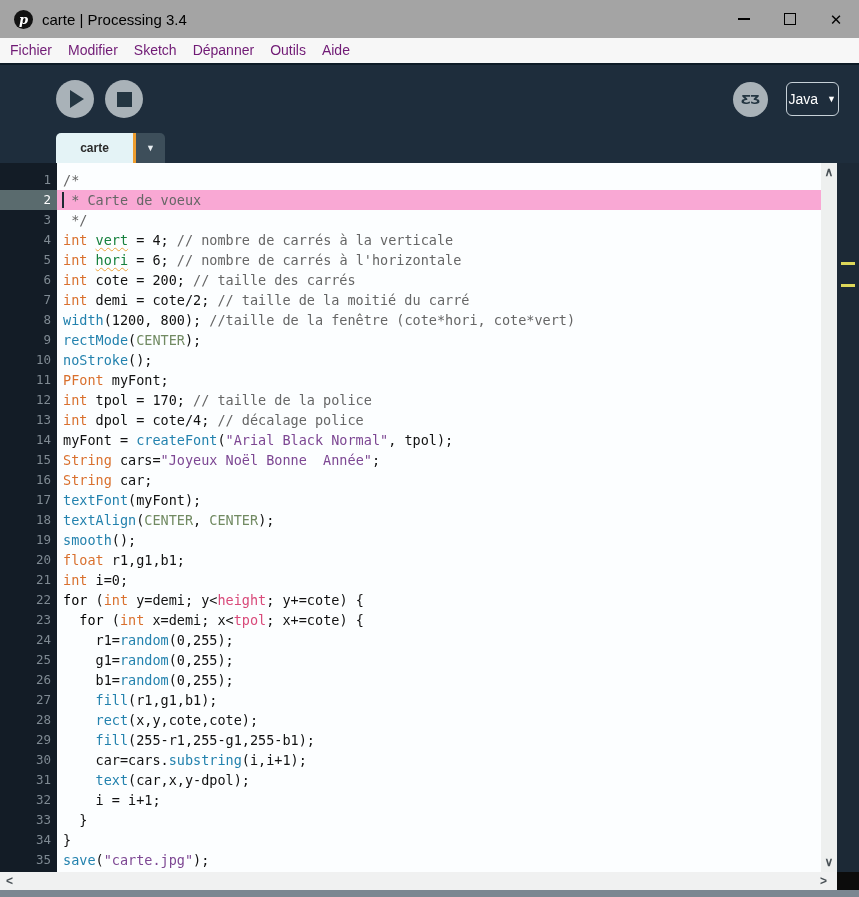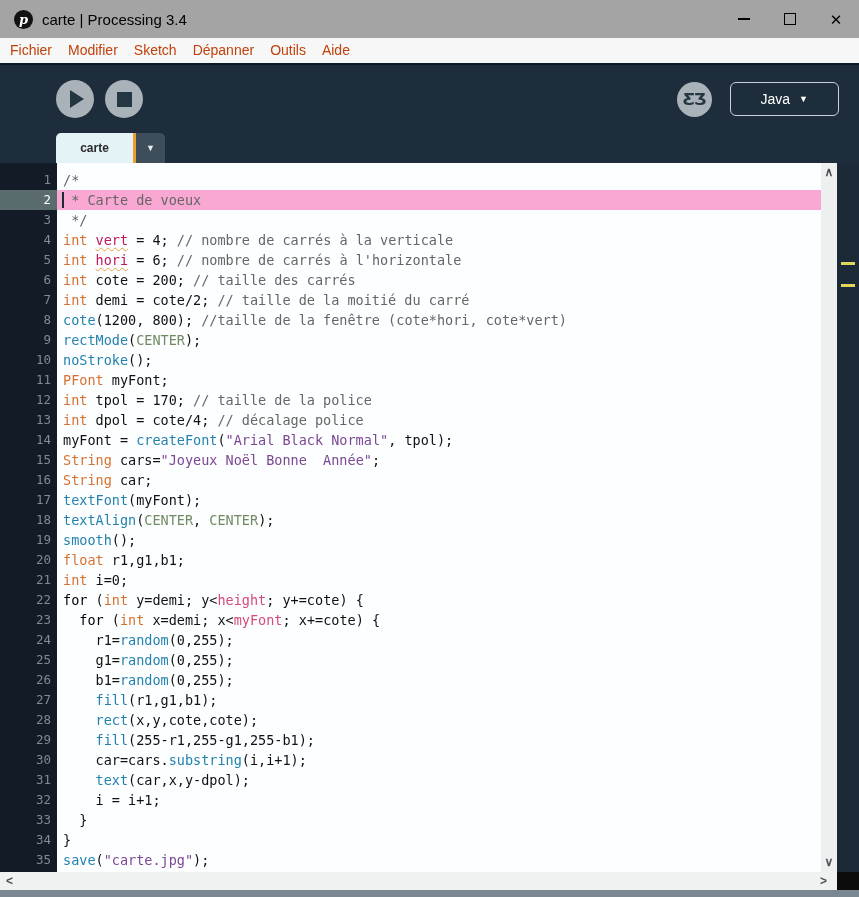--- a/index.html
+++ b/index.html
@@ -14,36 +14,36 @@
               font-family:"DejaVu Serif", serif; font-style:italic; font-weight:bold; font-size:13px; }
   .win-title { font-size:15px; color:#000; }
   .win-controls { margin-left:auto; display:flex; height:100%; }
   .win-btn { width:46px; height:100%; display:flex; align-items:center; justify-content:center; color:#000; }
   .glyph-min { width:12px; height:1.5px; background:#000; }
   .glyph-max { width:12px; height:12px; border:1.5px solid #000; }
   .glyph-close { font-size:15px; line-height:1; }
 
   
   .menubar { height:25px; background:#f7f7f7; display:flex; align-items:center; padding-left:2px; flex:0 0 auto; }
-  .menu-item { font-size:14px; color:#c2410c; padding:0 8px; line-height:25px; }
+  .menu-item { font-size:14px; color:#701a75; padding:0 8px; line-height:25px; }
 
   
   .toolbar { height:100px; background:#1e2d3c; border-top:2px solid #0d1b27; flex:0 0 auto;
              display:flex; flex-direction:column; }
   .toolbar-row { height:68px; display:flex; align-items:center; padding-left:56px; }
   .circle-btn { width:38px; height:38px; border-radius:50%; background:#a9b2b8;
                 display:flex; align-items:center; justify-content:center; margin-right:11px; }
   .play-tri { width:0; height:0; border-left:14px solid #243642;
               border-top:9px solid transparent; border-bottom:9px solid transparent; margin-left:4px; }
   .stop-sq { width:15px; height:15px; background:#243642; }
   .debug-circle { width:35px; height:35px; border-radius:50%; background:#a9b2b8; margin:0 18px 0 auto;
                   display:flex; align-items:center; justify-content:center;
-                  font-family:"DejaVu Sans", sans-serif; font-weight:bold; font-size:16px;
+                  font-family:"DejaVu Sans", sans-serif; font-weight:bold; font-size:13px;
                   color:#243642; letter-spacing:-1px; }
-  .mode-btn { margin-right:20px; height:34px; padding:0 30px; border:1px solid #c7d1d8; border-radius:6px;
+  .mode-btn { margin-right:20px; height:34px; padding:0 2px; border:1px solid #c7d1d8; border-radius:6px;
               color:#fff; font-size:14px; display:flex; align-items:center; background:transparent; }
   .mode-arrow { font-size:9px; margin-left:9px; }
 
   .tab-row { height:30px; display:flex; padding-left:56px; }
   .tab { display:flex; }
   .tab-label { width:80px; background:#e4f3f6; border-radius:5px 0 0 0; border-right:3px solid #ee9d2e;
                display:flex; align-items:center; justify-content:center;
                font-size:12px; font-weight:bold; color:#2b2b2b; }
   .tab-arrow { width:29px; background:#3d4e5a; border-radius:0 5px 0 0; color:#e8eef1;
                display:flex; align-items:center; justify-content:center; font-size:9px; }
@@ -60,21 +60,21 @@
   .code-line.hl { background:#f9a8d4; }
   .caret { position:absolute; left:5px; top:2px; width:2px; height:16px; background:#1c2a33; }
   .tk-cm { color:#666666; }
   .tk-kw { color:#d9702e; }
   .tk-fn { color:#2382ae; }
   .tk-ct { color:#718a62; }
   .tk-st { color:#7d4793; }
   .tk-fl { color:#000000; }
   .tk-sv { color:#d94a7a; }
   .tk-df { color:#111111; }
-  .tk-wv { color:#be185d; text-decoration:underline wavy #eda33c 1px; text-underline-offset:2px;text-align:right; }
+  .tk-wv { color:#15803d; text-decoration:underline wavy #eda33c 1px; text-underline-offset:2px;text-align:right; }
 
   .vscroll { width:16px; background:#eef0ef; flex:0 0 auto; display:flex; flex-direction:column;
              align-items:center; justify-content:space-between; padding:3px 0 4px 0; }
   .scroll-arrow { font-size:12px; color:#4a5257; font-weight:bold; line-height:1; }
   .warn-strip { width:22px; background:#1c2936; flex:0 0 auto; position:relative; }
   .warn-mark { position:absolute; left:4px; width:14px; height:2.5px; background:#ddd75a; }
 
   
   .hscroll { height:18px; background:#f0f1f1; flex:0 0 auto; display:flex; align-items:center; position:relative; }
   .hscroll .left-arrow { margin-left:6px; }
@@ -177,36 +177,36 @@
         <div class="gnum">35</div>
       </div>
     <div class="code-area">
         <div class="code-line"><span class="tk-cm">/*</span></div>
         <div class="code-line hl"><span class="caret"></span><span class="tk-cm"> * Carte de voeux</span></div>
         <div class="code-line"><span class="tk-cm"> */</span></div>
         <div class="code-line"><span class="tk-kw">int</span><span class="tk-df"> </span><span class="tk-wv">vert</span><span class="tk-df"> = 4; </span><span class="tk-cm">// nombre de carrés à la verticale</span></div>
         <div class="code-line"><span class="tk-kw">int</span><span class="tk-df"> </span><span class="tk-wv">hori</span><span class="tk-df"> = 6; </span><span class="tk-cm">// nombre de carrés à l'horizontale</span></div>
         <div class="code-line"><span class="tk-kw">int</span><span class="tk-df"> cote = 200; </span><span class="tk-cm">// taille des carrés</span></div>
         <div class="code-line"><span class="tk-kw">int</span><span class="tk-df"> demi = cote/2; </span><span class="tk-cm">// taille de la moitié du carré</span></div>
-        <div class="code-line"><span class="tk-fn">cote</span><span class="tk-df">(1200, 800); </span><span class="tk-cm">//taille de la fenêtre (cote*hori, cote*vert)</span></div>
+        <div class="code-line"><span class="tk-fn">width</span><span class="tk-df">(1200, 800); </span><span class="tk-cm">//taille de la fenêtre (cote*hori, cote*vert)</span></div>
         <div class="code-line"><span class="tk-fn">rectMode</span><span class="tk-df">(</span><span class="tk-ct">CENTER</span><span class="tk-df">);</span></div>
         <div class="code-line"><span class="tk-fn">noStroke</span><span class="tk-df">();</span></div>
         <div class="code-line"><span class="tk-kw">PFont</span><span class="tk-df"> myFont;</span></div>
         <div class="code-line"><span class="tk-kw">int</span><span class="tk-df"> tpol = 170; </span><span class="tk-cm">// taille de la police</span></div>
         <div class="code-line"><span class="tk-kw">int</span><span class="tk-df"> dpol = cote/4; </span><span class="tk-cm">// décalage police</span></div>
         <div class="code-line"><span class="tk-df">myFont = </span><span class="tk-fn">createFont</span><span class="tk-df">(</span><span class="tk-st">"Arial Black Normal"</span><span class="tk-df">, tpol);</span></div>
         <div class="code-line"><span class="tk-kw">String</span><span class="tk-df"> cars=</span><span class="tk-st">"Joyeux Noël Bonne  Année"</span><span class="tk-df">;</span></div>
         <div class="code-line"><span class="tk-kw">String</span><span class="tk-df"> car;</span></div>
         <div class="code-line"><span class="tk-fn">textFont</span><span class="tk-df">(myFont);</span></div>
         <div class="code-line"><span class="tk-fn">textAlign</span><span class="tk-df">(</span><span class="tk-ct">CENTER</span><span class="tk-df">, </span><span class="tk-ct">CENTER</span><span class="tk-df">);</span></div>
         <div class="code-line"><span class="tk-fn">smooth</span><span class="tk-df">();</span></div>
         <div class="code-line"><span class="tk-kw">float</span><span class="tk-df"> r1,g1,b1;</span></div>
         <div class="code-line"><span class="tk-kw">int</span><span class="tk-df"> i=0;</span></div>
         <div class="code-line"><span class="tk-fl">for</span><span class="tk-df"> (</span><span class="tk-kw">int</span><span class="tk-df"> y=demi; y&lt;</span><span class="tk-sv">height</span><span class="tk-df">; y+=cote) {</span></div>
-        <div class="code-line"><span class="tk-df">  </span><span class="tk-fl">for</span><span class="tk-df"> (</span><span class="tk-kw">int</span><span class="tk-df"> x=demi; x&lt;</span><span class="tk-sv">myFont</span><span class="tk-df">; x+=cote) {</span></div>
+        <div class="code-line"><span class="tk-df">  </span><span class="tk-fl">for</span><span class="tk-df"> (</span><span class="tk-kw">int</span><span class="tk-df"> x=demi; x&lt;</span><span class="tk-sv">tpol</span><span class="tk-df">; x+=cote) {</span></div>
         <div class="code-line"><span class="tk-df">    r1=</span><span class="tk-fn">random</span><span class="tk-df">(0,255);</span></div>
         <div class="code-line"><span class="tk-df">    g1=</span><span class="tk-fn">random</span><span class="tk-df">(0,255);</span></div>
         <div class="code-line"><span class="tk-df">    b1=</span><span class="tk-fn">random</span><span class="tk-df">(0,255);</span></div>
         <div class="code-line"><span class="tk-df">    </span><span class="tk-fn">fill</span><span class="tk-df">(r1,g1,b1);</span></div>
         <div class="code-line"><span class="tk-df">    </span><span class="tk-fn">rect</span><span class="tk-df">(x,y,cote,cote);</span></div>
         <div class="code-line"><span class="tk-df">    </span><span class="tk-fn">fill</span><span class="tk-df">(255-r1,255-g1,255-b1);</span></div>
         <div class="code-line"><span class="tk-df">    car=cars.</span><span class="tk-fn">substring</span><span class="tk-df">(i,i+1);</span></div>
         <div class="code-line"><span class="tk-df">    </span><span class="tk-fn">text</span><span class="tk-df">(car,x,y-dpol);</span></div>
         <div class="code-line"><span class="tk-df">    i = i+1;</span></div>
         <div class="code-line"><span class="tk-df">  }</span></div>

